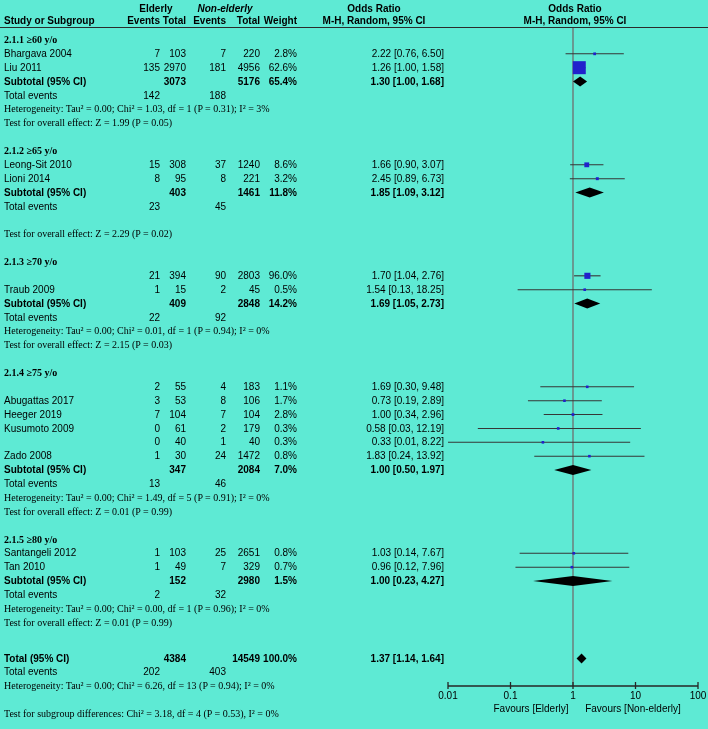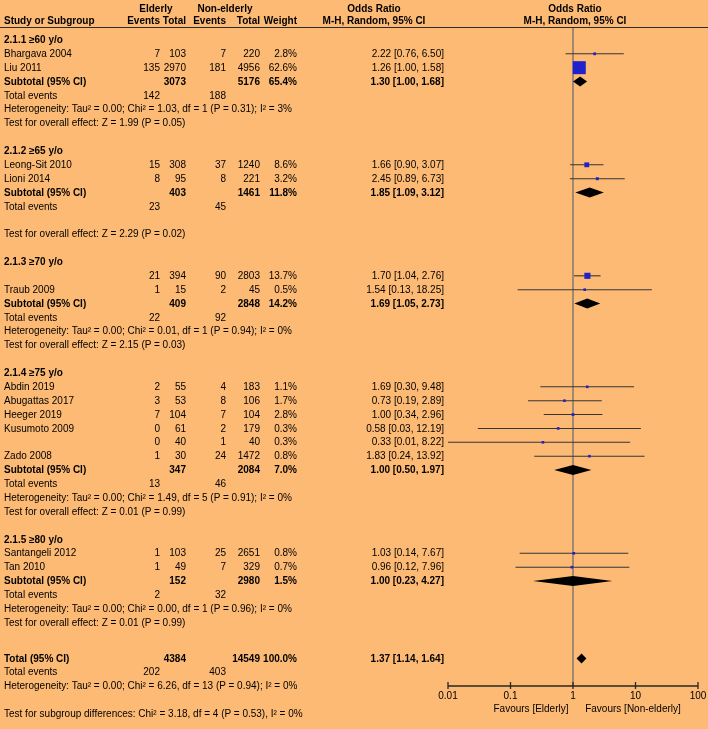--- a/index.html
+++ b/index.html
@@ -1,46 +1,46 @@
 <!DOCTYPE html>
 <html><head>
 <meta charset="utf-8">
 <style>
   html,body{margin:0;padding:0;background:#ffffff;}
   #figure{
-    position:relative;width:708px;height:729px;background:#fdba74;overflow:hidden;
+    position:relative;width:708px;height:729px;background:#5eead4;overflow:hidden;
     font-family:"Liberation Sans","DejaVu Sans",sans-serif;font-size:10px;color:#000;
   }
   .hdr{position:absolute;height:12px;line-height:12px;font-weight:bold;white-space:nowrap;}
   .center{text-align:center;}
   .right{text-align:right;}
   #header-underline{position:absolute;left:0;top:27px;width:708px;height:0;border-top:1.2px solid #2b2b2b;}
   #rows{position:absolute;left:0;top:0;width:708px;height:729px;}
   .row{position:absolute;left:0;width:708px;height:13.875px;line-height:13.875px;white-space:nowrap;}
   .row.bold{font-weight:bold;}
   .cell{position:absolute;display:block;height:13.875px;line-height:13.875px;}
   .c-name{left:4px;width:292px;text-align:left;}
-  .c-name.wide{width:440px;}
+  .c-name.wide{width:440px;font-family:Liberation Serif, serif;}
   .c1{left:118px;width:42px;text-align:right;}
   .c2{left:150px;width:36px;text-align:right;}
   .c3{left:186px;width:40px;text-align:right;}
   .c4{left:224px;width:36px;text-align:right;}
   .c5{left:257px;width:40px;text-align:right;}
   .c6{left:300px;width:144px;text-align:right;}
   #plot{position:absolute;left:0;top:0;}
   .tick-label{position:absolute;width:44px;text-align:center;height:12px;line-height:12px;}
   .favours{position:absolute;height:12px;line-height:12px;white-space:nowrap;text-align:center;}
 </style>
 </head>
 <body>
 
 <div id="figure">
 
   <div class="hdr center" style="left:118px;top:3px;width:76px;">Elderly</div>
-  <div class="hdr center" style="left:187px;top:3px;width:76px;">Non-elderly</div>
+  <div class="hdr center" style="left:187px;top:3px;width:76px;font-style:italic;">Non-elderly</div>
   <div class="hdr center" style="left:314px;top:3px;width:120px;">Odds Ratio</div>
   <div class="hdr center" style="left:515px;top:3px;width:120px;">Odds Ratio</div>
 
   <div class="hdr" style="left:4px;top:15px;width:130px;">Study or Subgroup</div>
   <div class="hdr right" style="left:118px;top:15px;width:42px;">Events</div>
   <div class="hdr right" style="left:150px;top:15px;width:36px;">Total</div>
   <div class="hdr right" style="left:186px;top:15px;width:40px;">Events</div>
   <div class="hdr right" style="left:224px;top:15px;width:36px;">Total</div>
   <div class="hdr right" style="left:257px;top:15px;width:40px;">Weight</div>
   <div class="hdr center" style="left:314px;top:15px;width:120px;">M-H, Random, 95% CI</div>
@@ -169,21 +169,21 @@
         <span class="cell c-name wide">Test for overall effect: Z = 2.29 (P = 0.02)</span>
       </div>
       <div class="row bold" style="top: 255px;">
         <span class="cell c-name wide">2.1.3 ≥70 y/o</span>
       </div>
       <div class="row" style="top: 268.875px;">
         <span class="cell c1">21</span>
         <span class="cell c2">394</span>
         <span class="cell c3">90</span>
         <span class="cell c4">2803</span>
-        <span class="cell c5">13.7%</span>
+        <span class="cell c5">96.0%</span>
         <span class="cell c6">1.70 [1.04, 2.76]</span>
       </div>
       <div class="row" style="top: 282.75px;">
         <span class="cell c-name">Traub 2009</span>
         <span class="cell c1">1</span>
         <span class="cell c2">15</span>
         <span class="cell c3">2</span>
         <span class="cell c4">45</span>
         <span class="cell c5">0.5%</span>
         <span class="cell c6">1.54 [0.13, 18.25]</span>
@@ -203,21 +203,20 @@
       <div class="row" style="top: 324.375px;">
         <span class="cell c-name wide">Heterogeneity: Tau² = 0.00; Chi² = 0.01, df = 1 (P = 0.94); I² = 0%</span>
       </div>
       <div class="row" style="top: 338.25px;">
         <span class="cell c-name wide">Test for overall effect: Z = 2.15 (P = 0.03)</span>
       </div>
       <div class="row bold" style="top: 366px;">
         <span class="cell c-name wide">2.1.4 ≥75 y/o</span>
       </div>
       <div class="row" style="top: 379.875px;">
-        <span class="cell c-name">Abdin 2019</span>
         <span class="cell c1">2</span>
         <span class="cell c2">55</span>
         <span class="cell c3">4</span>
         <span class="cell c4">183</span>
         <span class="cell c5">1.1%</span>
         <span class="cell c6">1.69 [0.30, 9.48]</span>
       </div>
       <div class="row" style="top: 393.75px;">
         <span class="cell c-name">Abugattas 2017</span>
         <span class="cell c1">3</span>

